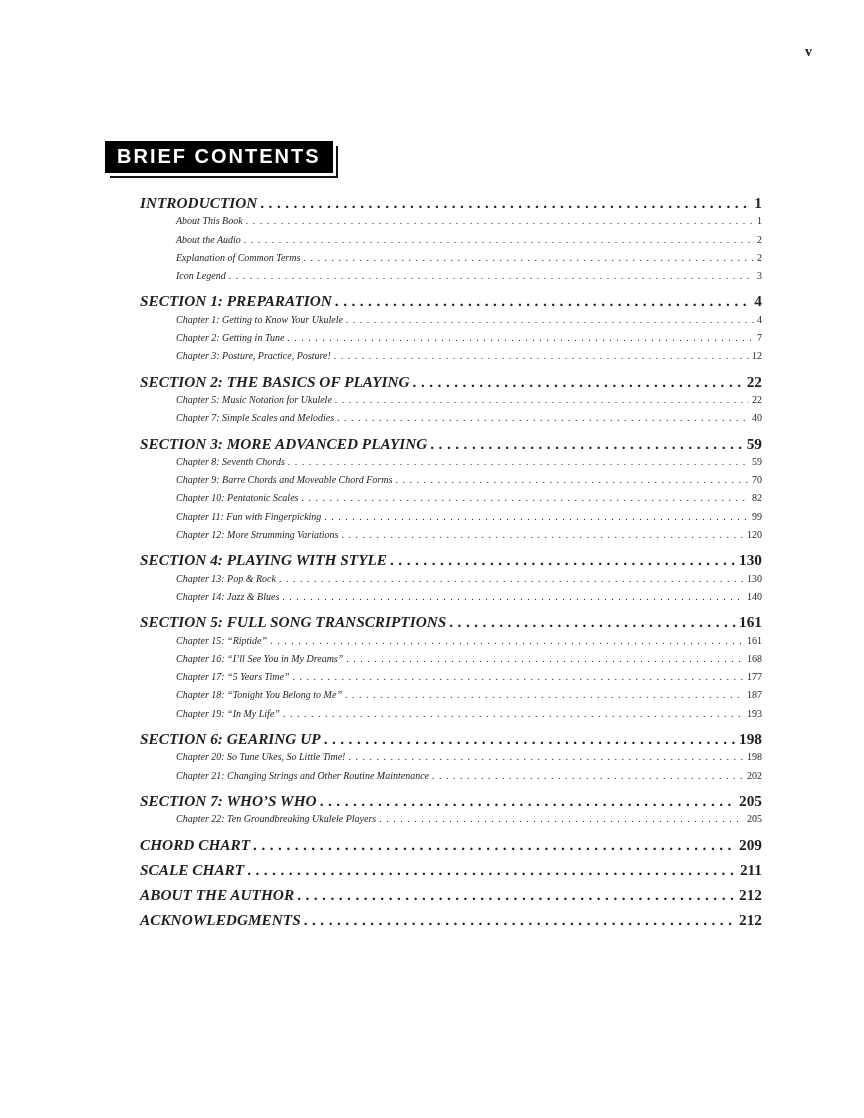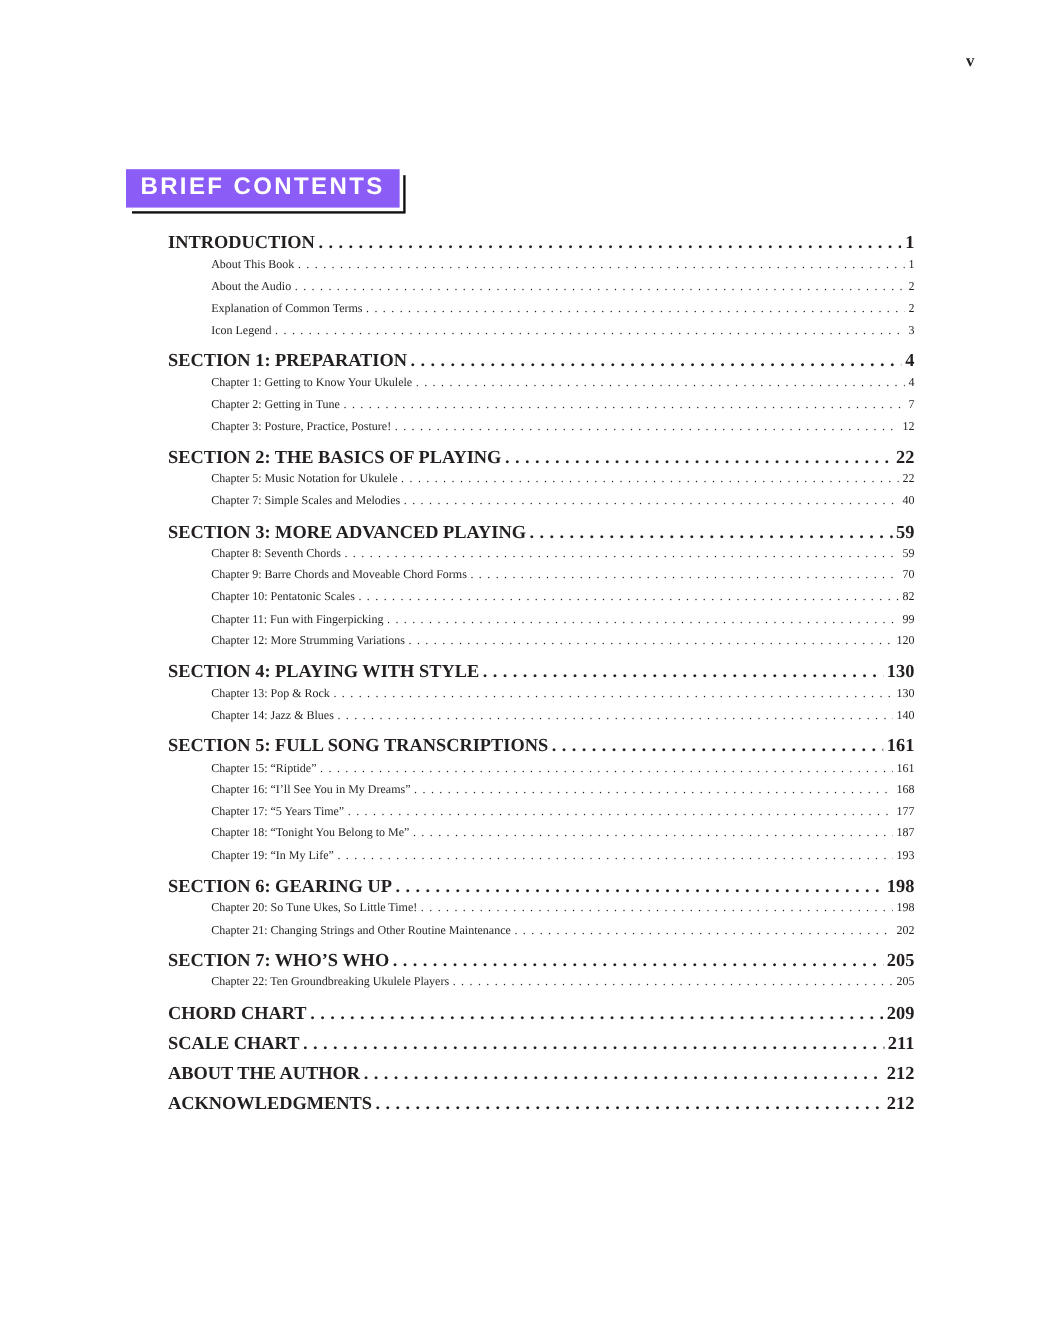--- a/index.html
+++ b/index.html
@@ -20,21 +20,21 @@
     right: 52px;
     font-size: 14px;
     font-weight: bold;
     font-family: "Liberation Serif", serif;
   }
 
   .header-box {
     position: absolute;
     left: 105px;
     top: 141px;
-    background: #8b5cf6;
+    background: #000000;
     color: #ffffff;
     font-family: "Liberation Sans", sans-serif;
     font-weight: bold;
     font-size: 20px;
     letter-spacing: 2px;
     padding: 4px 12px 5px 12px;
     box-shadow: 3px 3px 0 0 #ffffff, 5px 5px 0 0 #121212;
     white-space: nowrap;
   }
 
@@ -54,21 +54,21 @@
   }
   .row.section {
     font-weight: bold;
     font-size: 15.3px;
     margin-top: 7px;
   }
   .row.chapter {
     padding-left: 36px;
   }
 
-  .title { flex: 0 0 auto; }
+  .title { flex: 0 0 auto; font-style: italic; }
 
   .dots {
     flex: 1 1 auto;
     overflow: hidden;
     white-space: nowrap;
     margin: 0 3px 0 3px;
     letter-spacing: 4.5px;
   }
   .dots::after {
     content: "........................................................................................................................................................................";

